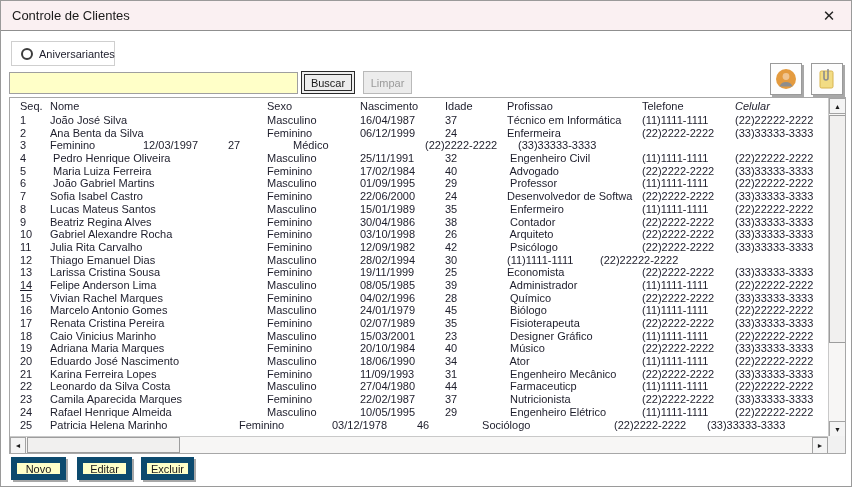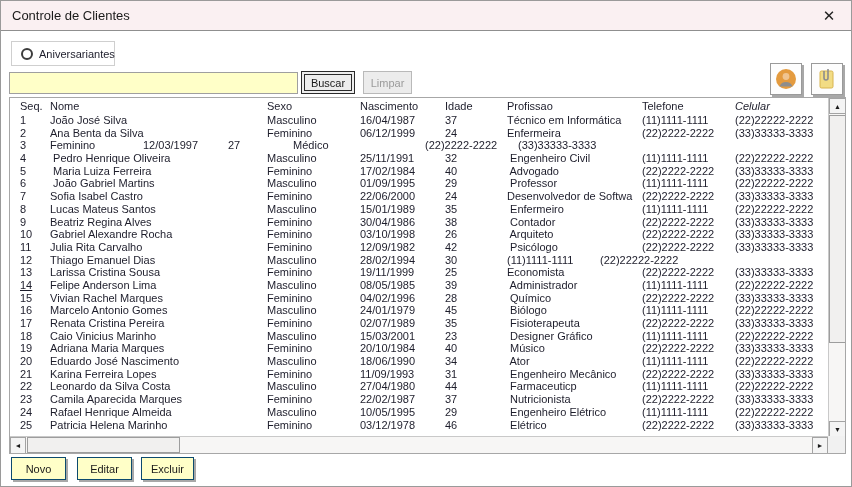--- a/index.html
+++ b/index.html
@@ -100,21 +100,21 @@
   #hscroll-thumb {
     position:absolute; left:17px; top:0; width:153px; height:16px;
     background:#f1f0ef; border:1px solid #9d9d9d; cursor:pointer;
   }
   #sb-corner {
     position:absolute; right:0; bottom:0; width:17px; height:17px; background:#f1f1f1;
   }
   
   .yellow-btn {
     position:absolute; top:456px; height:23px; background:#ffffc8;
-    border:1px solid #0c4a6e; box-shadow:2px 2px 0 #a8a8a8;
+    border:6px solid #0c4a6e; box-shadow:2px 2px 0 #a8a8a8;
     font-family:"Liberation Sans",sans-serif; font-size:11px; color:#1a1a1a; cursor:pointer;
   }
   #novo-btn    { left:10px;  width:55px; }
   #editar-btn  { left:76px;  width:55px; }
   #excluir-btn { left:140px; width:53px; }
 </style>
 </head>
 <body>
 
 <div id="window">
@@ -392,25 +392,25 @@
           <span class="tcell" style="width: 217px;">Rafael Henrique Almeida</span>
           <span class="tcell" style="width: 93px;">Masculino</span>
           <span class="tcell" style="width: 85px;">10/05/1995</span>
           <span class="tcell" style="width: 62px;">29</span>
           <span class="tcell" style="width: 135px;"> Engenheiro Elétrico</span>
           <span class="tcell" style="width: 93px;">(11)1111-1111</span>
           <span class="tcell" style="width: 92px;">(22)22222-2222</span>
         </div>
         <div class="trow">
           <span class="tcell" style="width: 30px;">25</span>
-          <span class="tcell" style="width: 217px;">Patricia Helena Marinho</span>
+          <span class="tcell" style="width: 189px;">Patricia Helena Marinho</span>
           <span class="tcell" style="width: 93px;">Feminino</span>
           <span class="tcell" style="width: 85px;">03/12/1978</span>
           <span class="tcell" style="width: 62px;">46</span>
-          <span class="tcell" style="width: 135px;"> Elétrico</span>
+          <span class="tcell" style="width: 135px;"> Sociólogo</span>
           <span class="tcell" style="width: 93px;">(22)2222-2222</span>
           <span class="tcell" style="width: 92px;">(33)33333-3333</span>
         </div>
       </div>
 
     <div id="vscroll">
       <div class="sb-btn" id="vscroll-up">▲</div>
       <div id="vscroll-thumb"></div>
       <div class="sb-btn" id="vscroll-down">▼</div>
     </div>

